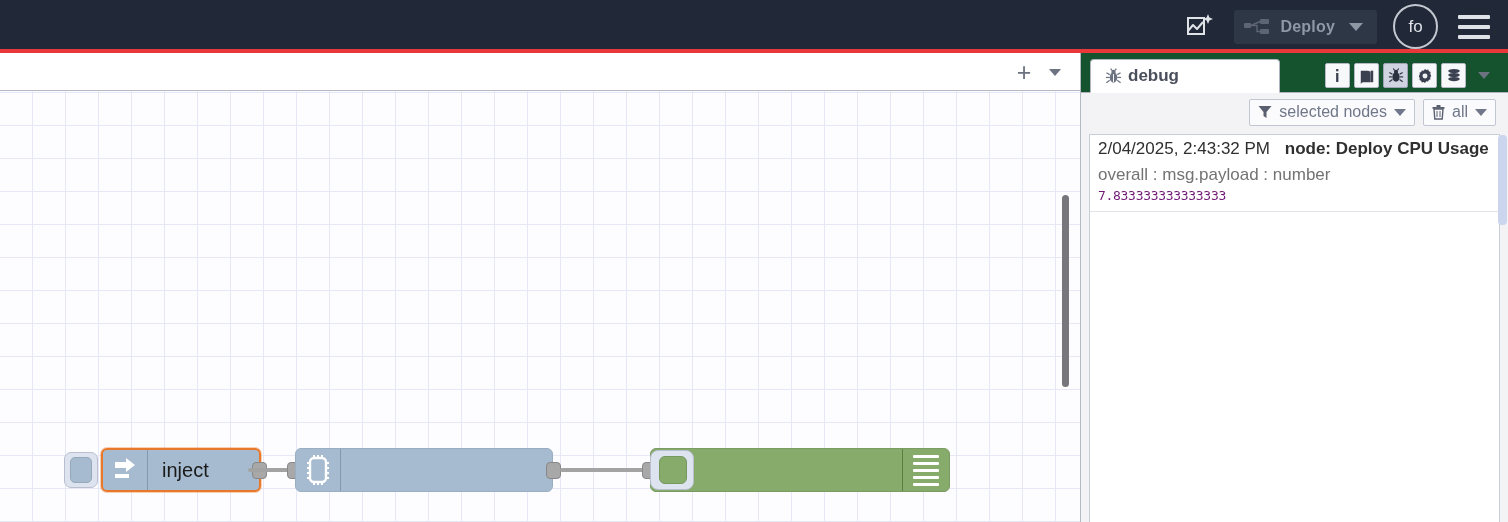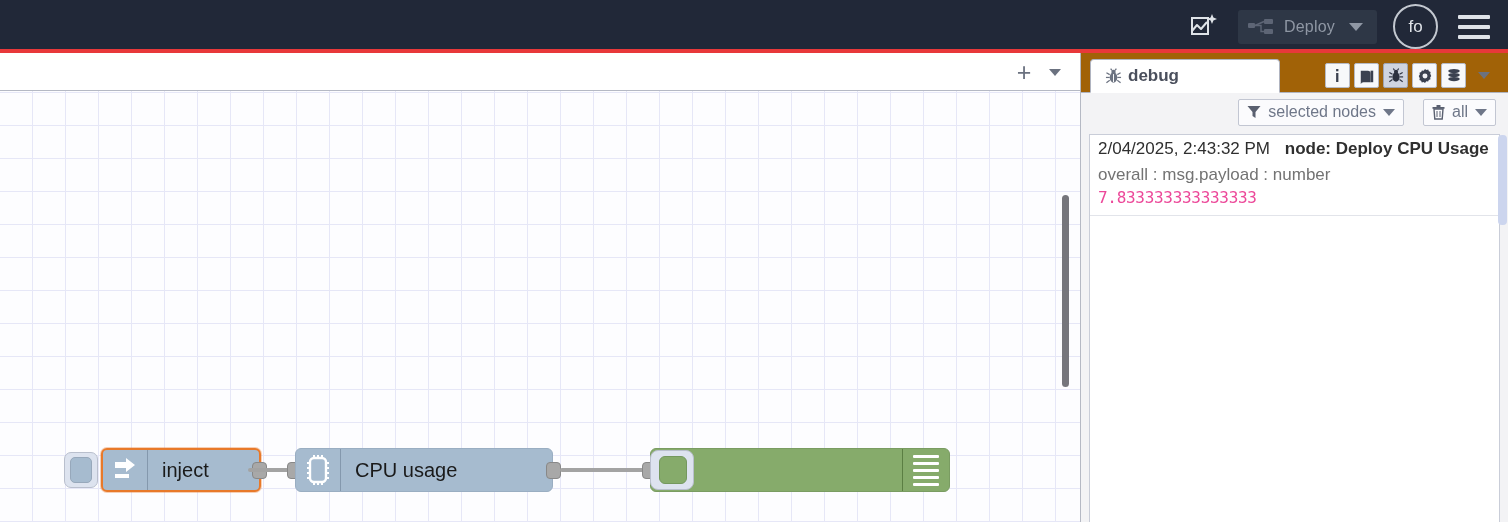--- a/index.html
+++ b/index.html
@@ -25,21 +25,21 @@
   .hdr-icon-btn{
     width:42px;height:42px;display:flex;align-items:center;justify-content:center;
     cursor:pointer;
   }
   .deploy-btn{
     display:flex;align-items:center;
     height:34px;background:#2e3746;border-radius:3px;
     margin-left:14px;margin-right:16px;padding:0 8px 0 10px;
     color:#8f97a4;font-size:16px;cursor:default;
   }
-  .deploy-btn .dep-label{margin:0 14px 0 10px;letter-spacing:.2px;}
+  .deploy-btn .dep-label{margin:0 14px 0 10px;letter-spacing:.2px;font-weight:bold;}
   .deploy-caret{
     width:0;height:0;border-left:7px solid transparent;border-right:7px solid transparent;
     border-top:8px solid #8f97a4;margin-right:6px;
   }
   .avatar{
     width:41px;height:41px;border-radius:50%;border:2px solid #c3c8d0;
     display:flex;align-items:center;justify-content:center;
     color:#dfe3e8;font-size:17px;margin-right:20px;cursor:pointer;text-align:center;
   }
   .hamburger{display:flex;flex-direction:column;gap:6px;cursor:pointer;}
@@ -150,21 +150,21 @@
     position:absolute;height:4px;background:#a3a3a3;border-radius:2px;top:20px;
   }
 
   
   .sidebar{
     position:absolute;left:1080px;top:53px;width:428px;height:469px;
     background:#f3f3f5;border-left:1px solid #b5b9c4;box-sizing:border-box;
   }
   .sb-tabrow{
     position:absolute;left:0;top:0;width:100%;height:40px;
-    background:#a16207;border-bottom:1px solid #b0b4c0;box-sizing:border-box;
+    background:#14532d;border-bottom:1px solid #b0b4c0;box-sizing:border-box;
     display:flex;align-items:flex-end;justify-content:center;
   }
   .sb-tab{
     margin-left:9px;height:34px;min-width:190px;
     background:#fff;border:1px solid #b0b4c0;border-bottom:1px solid #fff;
     border-radius:4px 4px 0 0;
     display:flex;align-items:center;padding:0 14px;box-sizing:border-box;
     position:relative;top:1px;cursor:pointer;
   }
   .sb-tab .lbl{font-size:17px;font-weight:bold;color:#4a4f5c;margin-left:6px;}
@@ -176,41 +176,41 @@
     border-radius:2px;display:flex;align-items:center;justify-content:center;
     cursor:pointer;box-sizing:border-box;
   }
   .sb-ibtn.active{background:#cfd4e0;border-color:#9ea4b4;}
   .sb-caret{
     width:28px;height:24px;display:flex;align-items:center;justify-content:center;cursor:pointer;
   }
   .sb-filterrow{
     position:absolute;left:0;top:40px;width:100%;height:38px;
     background:#f3f3f5;display:flex;align-items:center;justify-content:flex-end;
-    padding-right:12px;box-sizing:border-box;gap:19px;
+    padding-right:12px;box-sizing:border-box;gap:8px;
   }
   .pill{
     height:27px;border:1px solid #c2c6d2;background:#fbfbfd;border-radius:2px;
     display:flex;align-items:center;gap:7px;padding:0 8px;box-sizing:border-box;
     color:#6f7789;font-size:16px;cursor:pointer;
   }
   .sb-messages{
     position:absolute;left:8px;top:81px;right:8px;bottom:0;
     background:#fff;border:1px solid #c9cdd8;border-bottom:none;
     box-sizing:border-box;overflow:hidden;
   }
   .msg{
     padding:4px 8px 8px 8px;border-bottom:1px solid #e2e4ea;
     background:#fff;
   }
   .msg-head{font-size:17px;color:#2f2f2f;white-space:nowrap;}
   .msg-head .node-ref{font-weight:bold;margin-left:10px;}
   .msg-topic{font-size:17px;color:#737373;margin-top:6px;}
   .msg-value{
-    font-family:"DejaVu Sans Mono",monospace;font-size:16px;color:#ec4899;
+    font-family:"DejaVu Sans Mono",monospace;font-size:13px;color:#701a75;
     margin-top:3px;letter-spacing:-.3px;
   }
   .sb-scroll{
     position:absolute;right:1px;top:82px;width:9px;height:90px;
     background:#ccd5ee;border-radius:4px;
   }
 </style>
 </head>
 <body>
 
@@ -298,21 +298,20 @@
                 <rect x="23" y="23" width="3" height="2"></rect>
                 <rect x="10" y="1" width="2" height="3"></rect>
                 <rect x="14" y="1" width="2" height="3"></rect>
                 <rect x="18" y="1" width="2" height="3"></rect>
                 <rect x="10" y="28" width="2" height="3"></rect>
                 <rect x="14" y="28" width="2" height="3"></rect>
                 <rect x="18" y="28" width="2" height="3"></rect>
               </g>
             </svg>
           </div>
-          <div class="node-label">CPU usage</div>
         </div>
         <div class="port" style="left:251px;"></div>
       </div>
 
       <div class="wire" style="left:560px;top:377px;width:90px;"></div>
 
       <div class="node node-debug" style="left:650px;top:357px;">
         <div class="port" style="left:-8px;"></div>
         <div class="node-body">
           <div class="dbg-iconbox">

